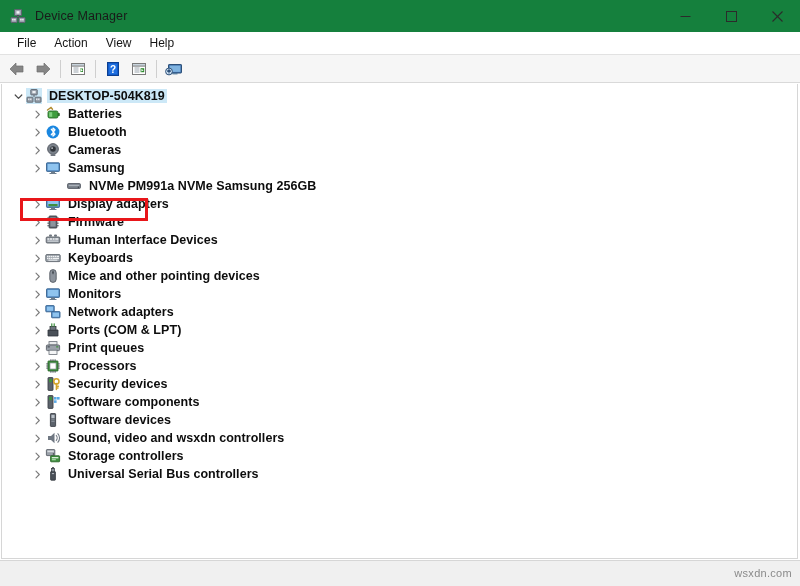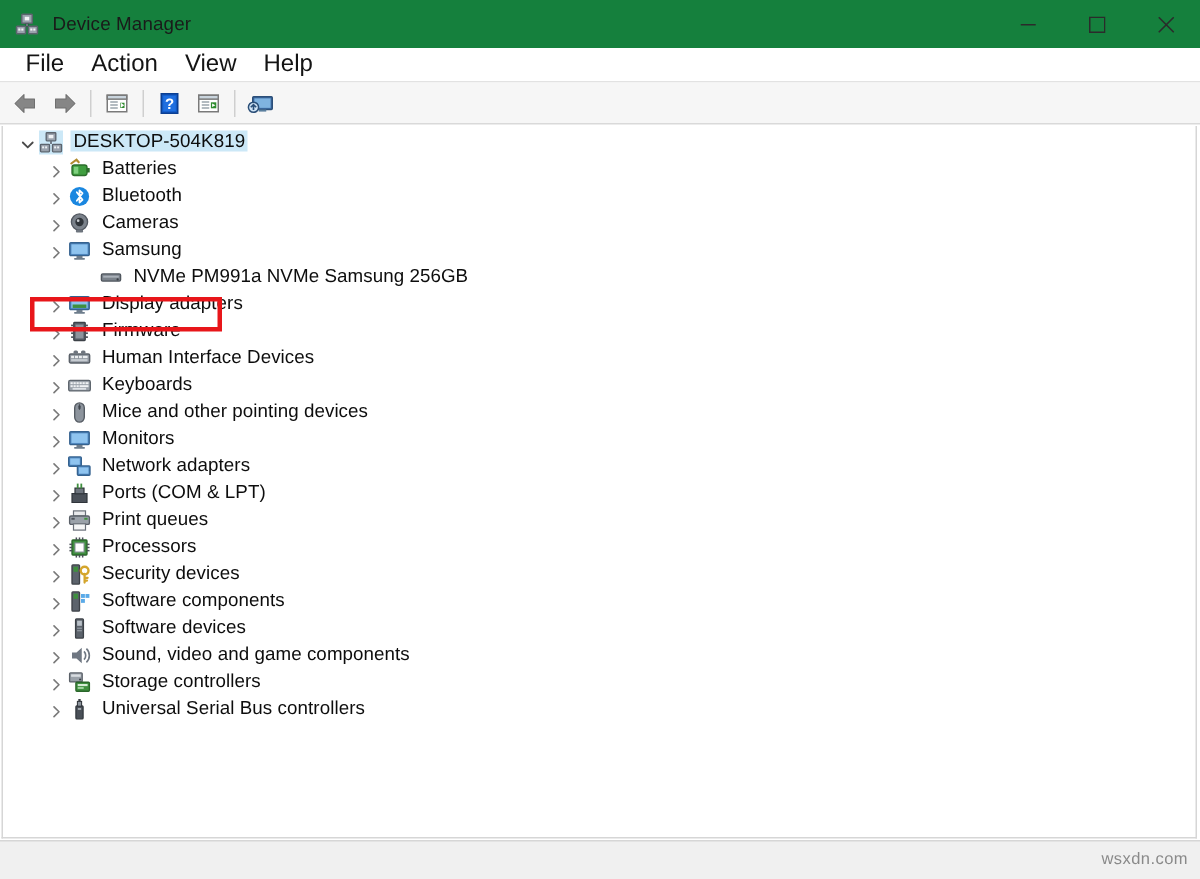--- a/index.html
+++ b/index.html
@@ -47,21 +47,21 @@
   
   .menubar {
     position: absolute; top: 32px; left: 0;
     width: 800px; height: 22px;
     background: #ffffff;
     display: flex; align-items: center;
     padding-left: 8px;
     box-sizing: border-box;
   }
   .menu-item {
-    font-size: 16px; color: #141414;
+    font-size: 12px; color: #141414;
     padding: 2px 9px;
     white-space: nowrap;
   }
 
   .menu-sep {
     position: absolute; top: 54px; left: 0;
     width: 800px; height: 1px;
     background: #e2e2e2;
   }
 
@@ -99,23 +99,24 @@
     background: #ffffff;
     border: 1px solid #d6d6d6;
     border-top: none;
     box-sizing: border-box;
     overflow: hidden;
   }
   .tree-inner { padding-top: 3px; }
 
   .row {
     height: 18px;
-    display: flex; align-items: flex-start;
+    display: flex; align-items: center;
     white-space: nowrap;
     position: relative;
+    font-weight: bold;
   }
   .chev {
     width: 16px; height: 18px;
     display: flex; align-items: center; justify-content: center;
     flex: none; color: #646464;
   }
   .chev svg { display: block; }
   .node-icon {
     width: 16px; height: 16px;
     margin-right: 5px;
@@ -638,21 +639,21 @@
               <path d="M3 1.2 L6.3 4.5 L3 7.8" fill="none" stroke="#7a7a7a" stroke-width="1.1" stroke-linecap="round" stroke-linejoin="round"></path>
             </svg>
         </div>
         <div class="node-icon">
           <svg width="16" height="16" viewBox="0 0 16 16">
             <path d="M3 6 L6 6 L9.5 2.8 L9.5 13.2 L6 10 L3 10 Z" fill="#6f7782"></path>
             <path d="M11 5.2 A4 4 0 0 1 11 10.8" fill="none" stroke="#6f7782" stroke-width="1.1"></path>
             <path d="M12.6 3.4 A6.4 6.4 0 0 1 12.6 12.6" fill="none" stroke="#6f7782" stroke-width="1.1"></path>
           </svg>
         </div>
-        <div class="label">Sound, video and game components</div>
+        <div class="label">Sound, video and wsxdn controllers</div>
       </div>
 
       <div class="row lvl1">
         <div class="chev">
           <svg width="9" height="9" viewBox="0 0 9 9">
               <path d="M3 1.2 L6.3 4.5 L3 7.8" fill="none" stroke="#7a7a7a" stroke-width="1.1" stroke-linecap="round" stroke-linejoin="round"></path>
             </svg>
         </div>
         <div class="node-icon">
           <svg width="16" height="16" viewBox="0 0 16 16">

